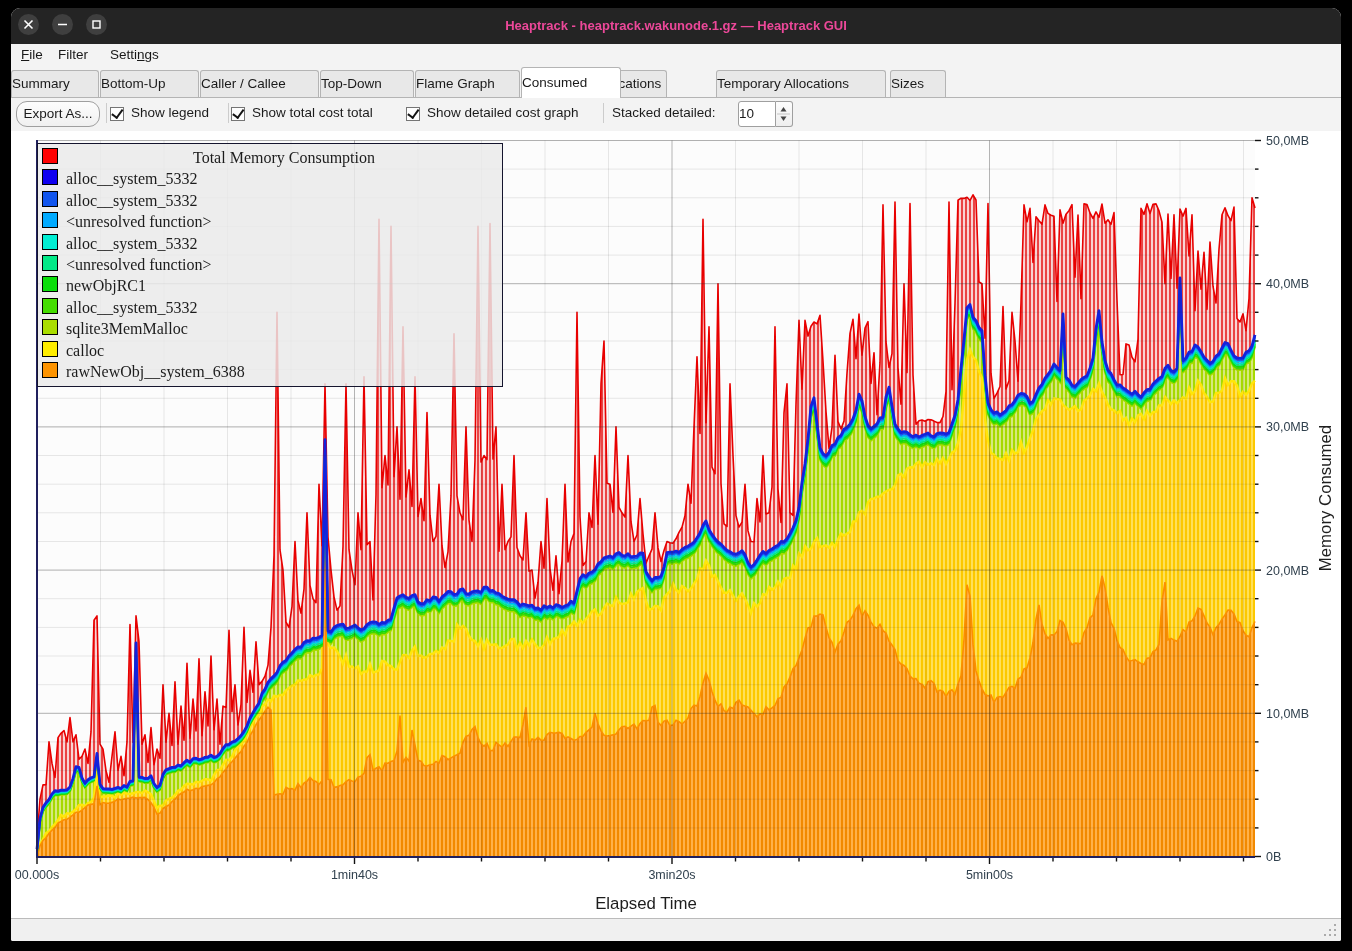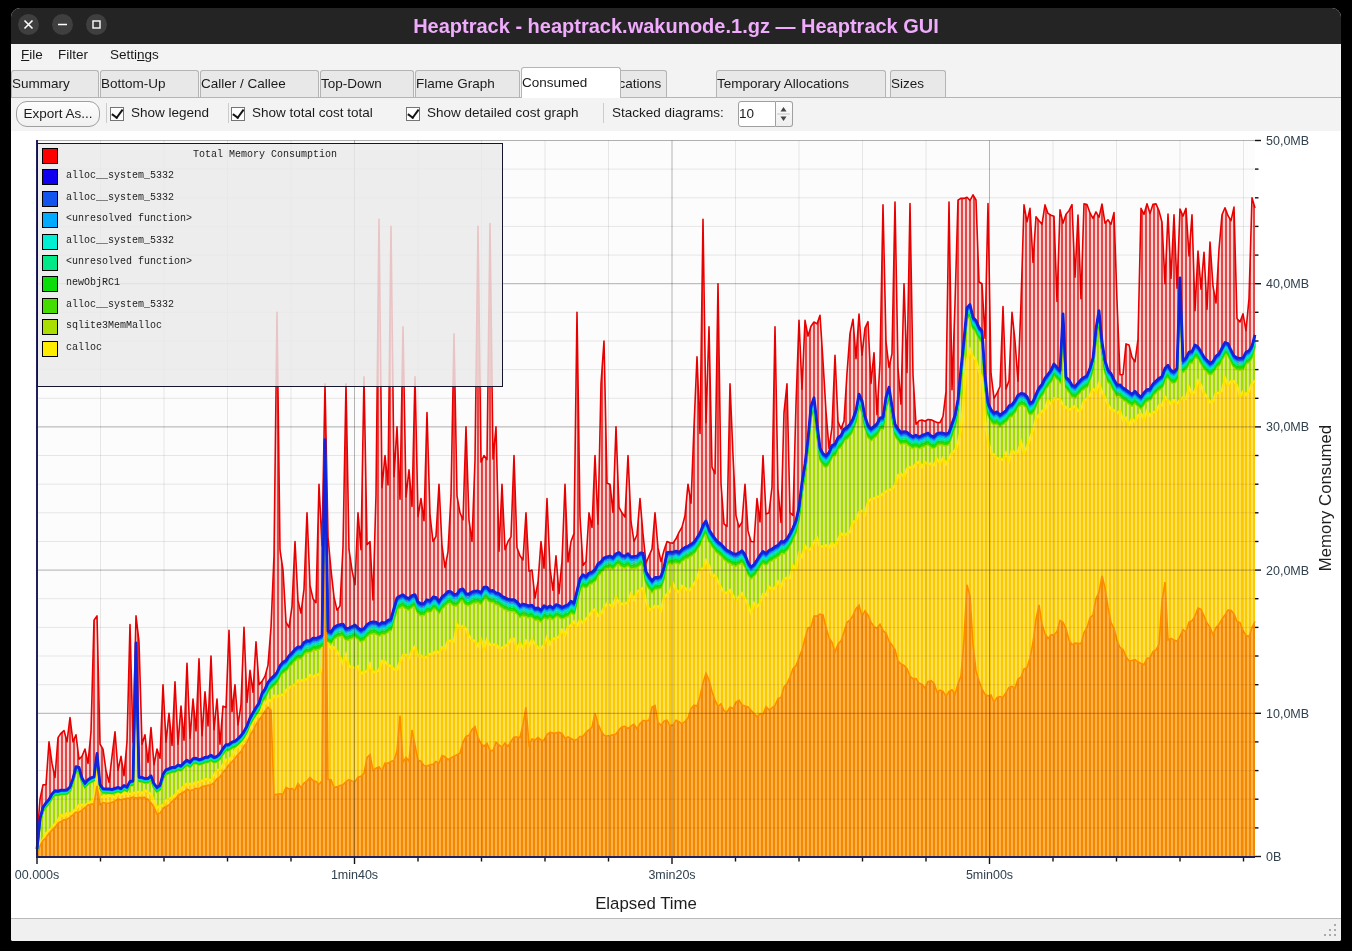--- a/index.html
+++ b/index.html
@@ -1,19 +1,19 @@
 <!DOCTYPE html>
 <html><head><meta charset="utf-8"><style>
 html,body{margin:0;padding:0;background:#000;width:1352px;height:951px;overflow:hidden}
 *{box-sizing:border-box}
 body{font-family:"Liberation Sans",sans-serif}
 #win{position:absolute;left:11px;top:8px;width:1330px;height:933px;background:#fff;border-radius:9px 9px 2px 2px;overflow:hidden}
 #titlebar{position:absolute;left:0;top:0;width:100%;height:36px;background:#242424;color:#fff}
 .tbtn{position:absolute;top:5.5px;width:21px;height:21px;border-radius:50%;background:#3f3f3f;color:#eee}
-#title{position:absolute;left:0;right:0;top:0;height:20px;line-height:36px;text-align:center;font-size:20px;font-weight:bold;color:#f0abfc}
+#title{position:absolute;left:0;right:0;top:0;height:20px;line-height:36px;text-align:center;font-size:13px;font-weight:bold;color:#ec4899}
 #menubar{position:absolute;left:0;top:36px;width:100%;height:23px;background:#f3f3f3;font-size:13.5px;color:#181818}
 #menubar span{position:absolute;top:3px}
 #tabrow{position:absolute;left:0;top:59px;width:100%;height:30px;background:#f3f3f3}
 .tab{position:absolute;top:3px;height:27px;background:#e8e8e8;border:1px solid #b4b4b4;border-bottom:none;border-radius:3px 3px 0 0;font-size:13.5px;color:#1a1a1a;text-align:left;line-height:26px}
 .tab.sel{background:#fff;top:0px;height:31px;line-height:29px;z-index:3}
 #tabline{position:absolute;left:0;top:88.5px;width:100%;height:1px;background:#b4b4b4;z-index:2}
 #toolbar{position:absolute;left:0;top:89px;width:100%;height:34px;background:#f3f3f3;font-size:13.5px;color:#1b1b1b}
 #btn-export{position:absolute;left:5px;top:4px;width:84px;height:26px;border:1px solid #9f9f9f;border-radius:11px;background:linear-gradient(#fdfdfd,#f0f0f0);text-align:center;line-height:24px}
 .cb{position:absolute;top:9.5px;width:14px;height:14px;border:1px solid #757575;background:#fefefe}
 .cb:after{content:"";position:absolute;left:3.4px;top:-0.2px;width:4.6px;height:8.6px;border:solid #141414;border-width:0 2.1px 2.1px 0;transform:rotate(36deg)}
@@ -57,21 +57,21 @@
   <div id="btn-export">Export As...</div>
   <span style="position:absolute;left:94.5px;top:6px;width:1px;height:20px;background:#ccc"></span>
       <span class="cb" style="left:98.5px"></span>
       <span class="tlabel" style="left:120px">Show legend</span>
   <span style="position:absolute;left:216.5px;top:6px;width:1px;height:20px;background:#ccc"></span>
   <span class="cb" style="left:219.5px"></span>
       <span class="tlabel" style="left:241px">Show total cost total</span>
   <span class="cb" style="left:395px"></span>
       <span class="tlabel" style="left:416px">Show detailed cost graph</span>
   <span style="position:absolute;left:592px;top:6px;width:1px;height:20px;background:#ccc"></span>
-  <span class="tlabel" style="left:601px">Stacked diagrams:</span>
+  <span class="tlabel" style="left:601px">Stacked detailed:</span>
   <div id="spin">10</div>
   <div id="spinbtn"><svg width="15" height="24">
           <path d="M7.5 5 L10.5 9.5 L4.5 9.5 Z" fill="#444"></path>
           <path d="M7.5 19 L10.5 14.5 L4.5 14.5 Z" fill="#444"></path>
           <line x1="1" y1="12" x2="14" y2="12" stroke="#c4c4c4"></line>
         </svg></div>
  </div>
  <div id="statusbar">
       <svg width="18" height="18" style="position:absolute;right:2px;bottom:2px">
         <g fill="#9a9a9a">
@@ -220,21 +220,21 @@
 <text x="989.5" y="879" font-family="Liberation Sans, sans-serif" font-size="12.5" fill="#31414e" text-anchor="middle">5min00s</text>
 <text x="1266" y="861" font-family="Liberation Sans, sans-serif" font-size="12.5" fill="#31414e">0B</text>
 <text x="1266" y="717.8" font-family="Liberation Sans, sans-serif" font-size="12.5" fill="#31414e">10,0MB</text>
 <text x="1266" y="574.6" font-family="Liberation Sans, sans-serif" font-size="12.5" fill="#31414e">20,0MB</text>
 <text x="1266" y="431.4" font-family="Liberation Sans, sans-serif" font-size="12.5" fill="#31414e">30,0MB</text>
 <text x="1266" y="288.2" font-family="Liberation Sans, sans-serif" font-size="12.5" fill="#31414e">40,0MB</text>
 <text x="1266" y="145" font-family="Liberation Sans, sans-serif" font-size="12.5" fill="#31414e">50,0MB</text>
 <text x="646" y="909" font-family="Liberation Sans, sans-serif" font-size="16.8" fill="#1d1d1d" text-anchor="middle">Elapsed Time</text>
 <text x="1331" y="498" font-family="Liberation Sans, sans-serif" font-size="16.8" fill="#1d1d1d" text-anchor="middle" transform="rotate(-90 1331 498)">Memory Consumed</text>
 </svg>
-<div style="position:absolute;left:37px;top:143px;width:466px;height:244px;background:rgba(233,233,233,0.84);border:1.5px solid #15152e;box-sizing:border-box;font-family:Liberation Mono, monospace;font-size:10px;color:#1c1c1c">
+<div style="position:absolute;left:37px;top:143px;width:466px;height:244px;background:rgba(233,233,233,0.84);border:1.5px solid #15152e;box-sizing:border-box;font-family:Liberation Serif, serif;font-size:16px;color:#1c1c1c">
 <div style="position:relative;height:21.4px;margin-top:3px">
       <span style="position:absolute;left:4px;top:1px;width:16px;height:16px;background:#fe0000;border:1.5px solid #000;box-sizing:border-box"></span>
       <span style="position:absolute;left:155px;top:2px">Total Memory Consumption</span>
     </div>
 <div style="position:relative;height:21.4px">
       <span style="position:absolute;left:4px;top:1px;width:16px;height:16px;background:#1000f0;border:1.5px solid #000;box-sizing:border-box"></span>
       <span style="position:absolute;left:28px;top:2px">alloc__system_5332</span>
     </div>
 <div style="position:relative;height:21.4px">
       <span style="position:absolute;left:4px;top:1px;width:16px;height:16px;background:#1155ee;border:1.5px solid #000;box-sizing:border-box"></span>
@@ -261,13 +261,17 @@
       <span style="position:absolute;left:28px;top:2px">alloc__system_5332</span>
     </div>
 <div style="position:relative;height:21.4px">
       <span style="position:absolute;left:4px;top:1px;width:16px;height:16px;background:#aadd00;border:1.5px solid #000;box-sizing:border-box"></span>
       <span style="position:absolute;left:28px;top:2px">sqlite3MemMalloc</span>
     </div>
 <div style="position:relative;height:21.4px">
       <span style="position:absolute;left:4px;top:1px;width:16px;height:16px;background:#ffed00;border:1.5px solid #000;box-sizing:border-box"></span>
       <span style="position:absolute;left:28px;top:2px">calloc</span>
     </div>
+<div style="position:relative;height:21.4px">
+      <span style="position:absolute;left:4px;top:1px;width:16px;height:16px;background:#fe9400;border:1.5px solid #000;box-sizing:border-box"></span>
+      <span style="position:absolute;left:28px;top:2px">rawNewObj__system_6388</span>
+    </div>
 </div>
 
 </body></html>

